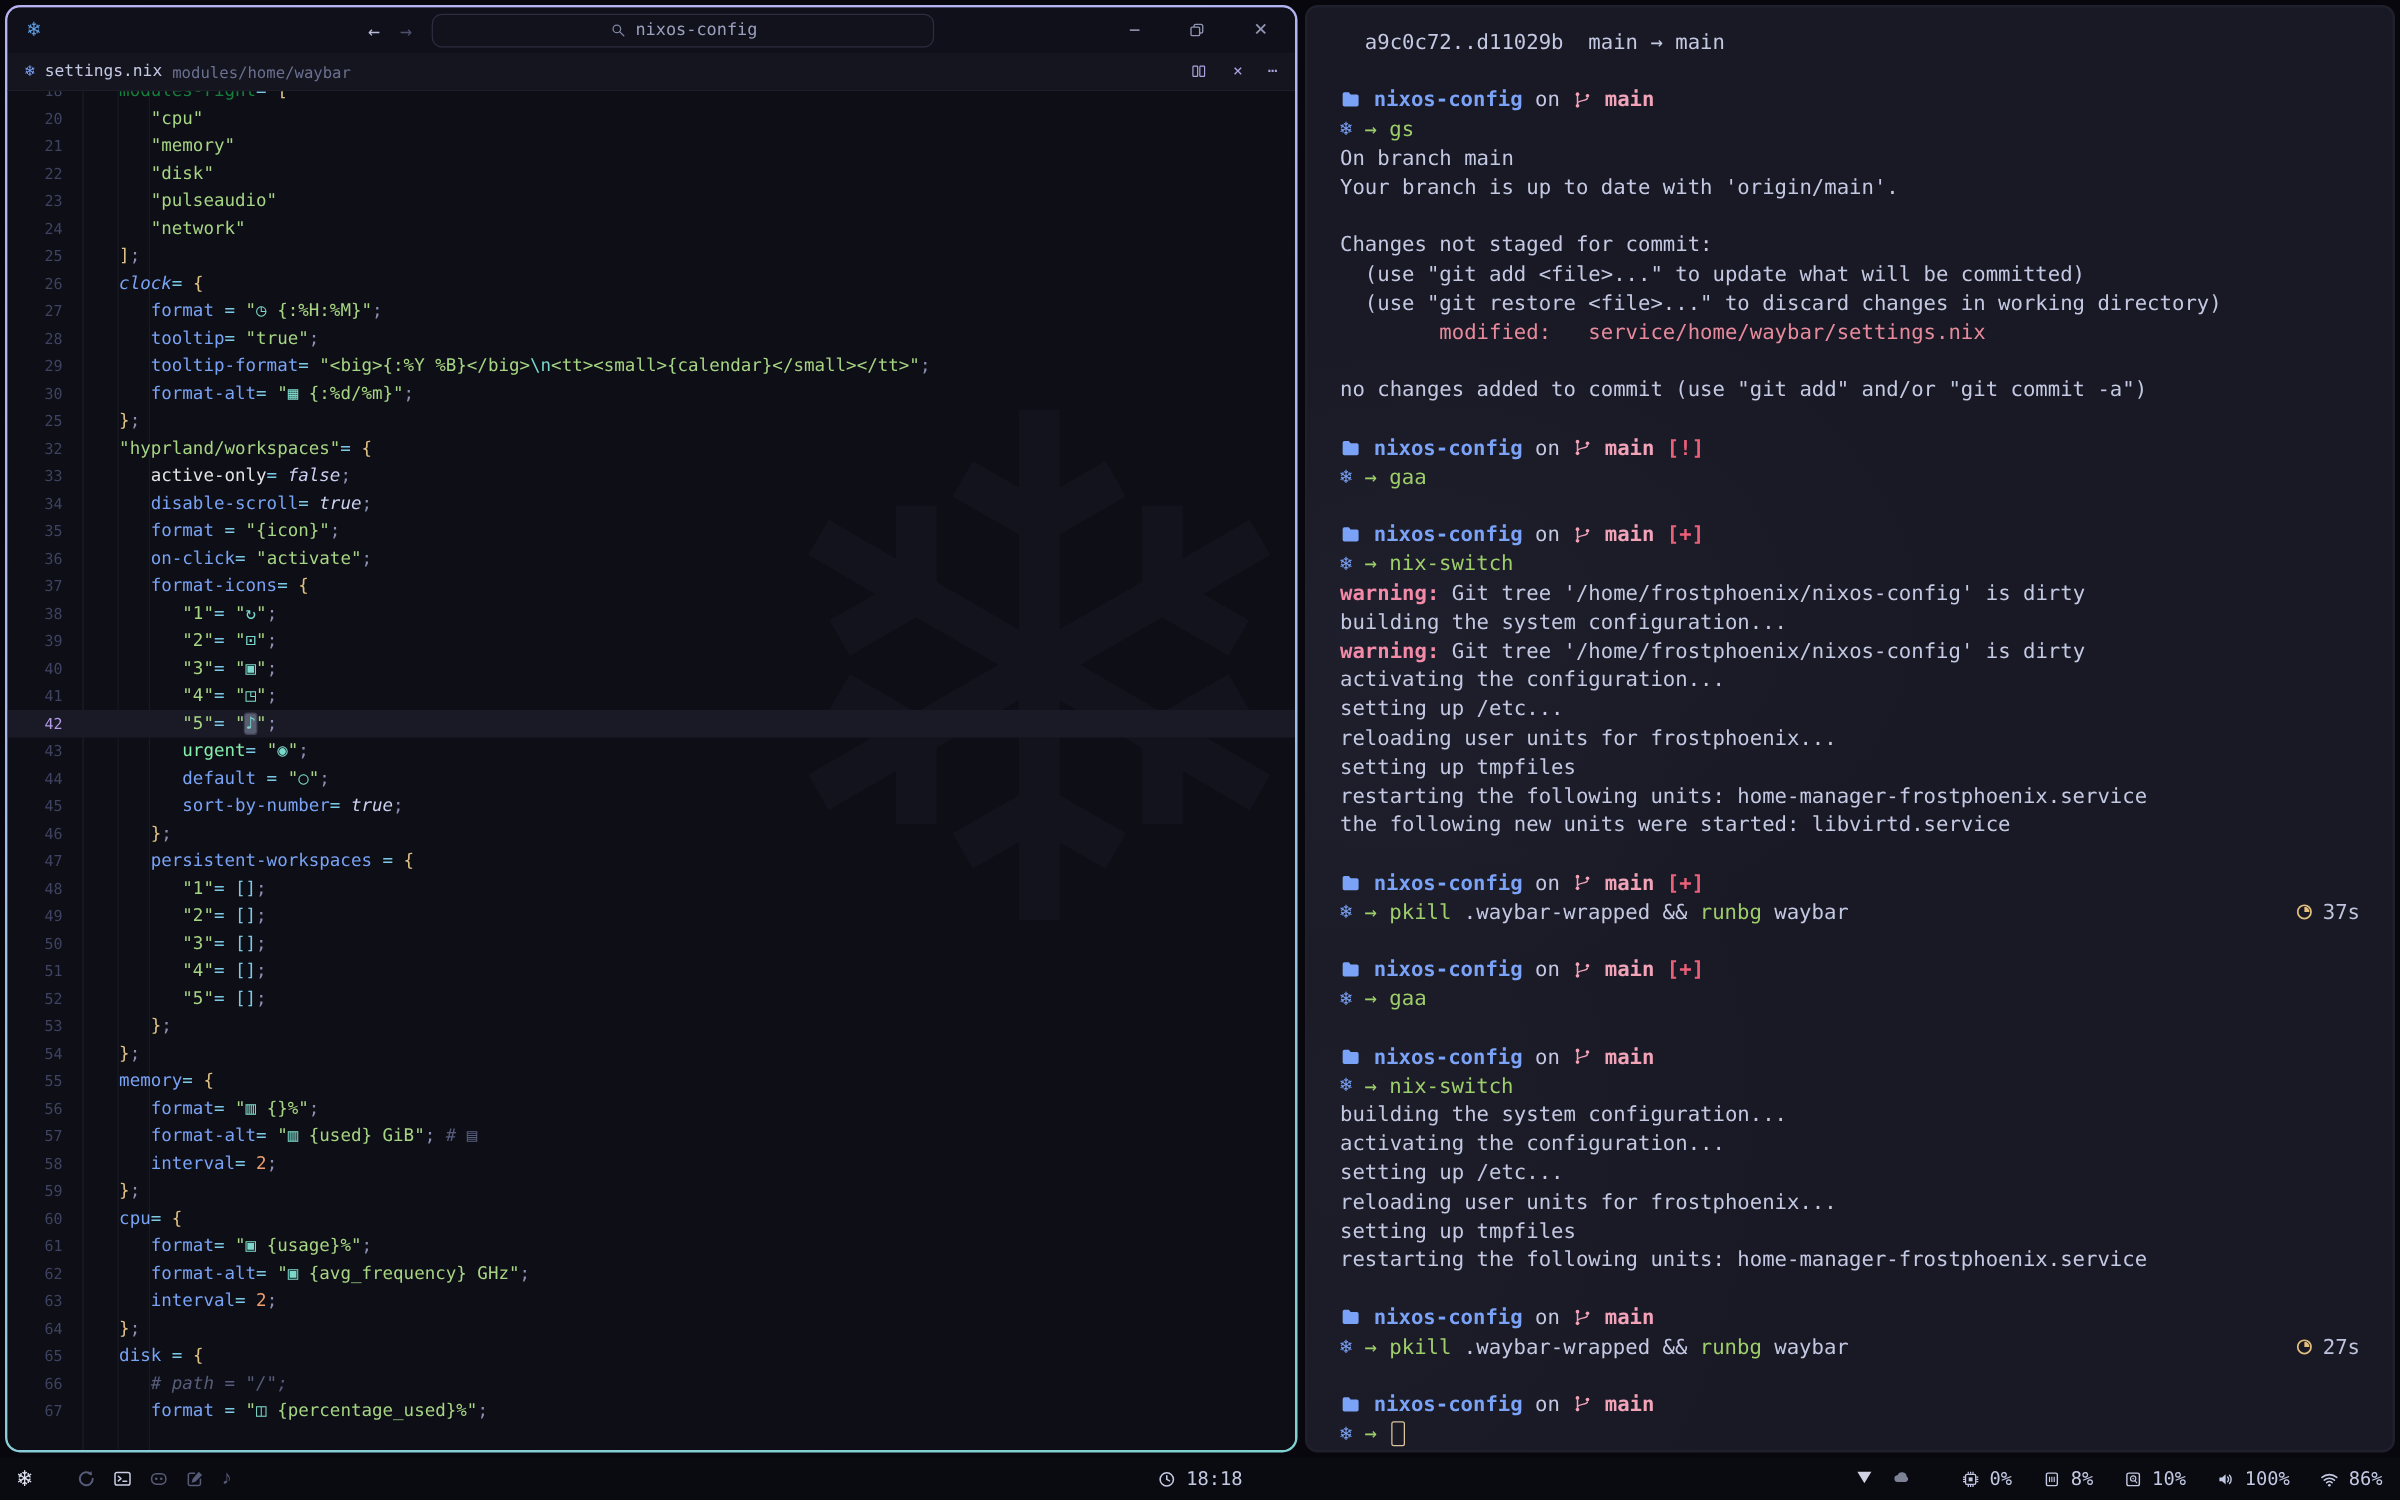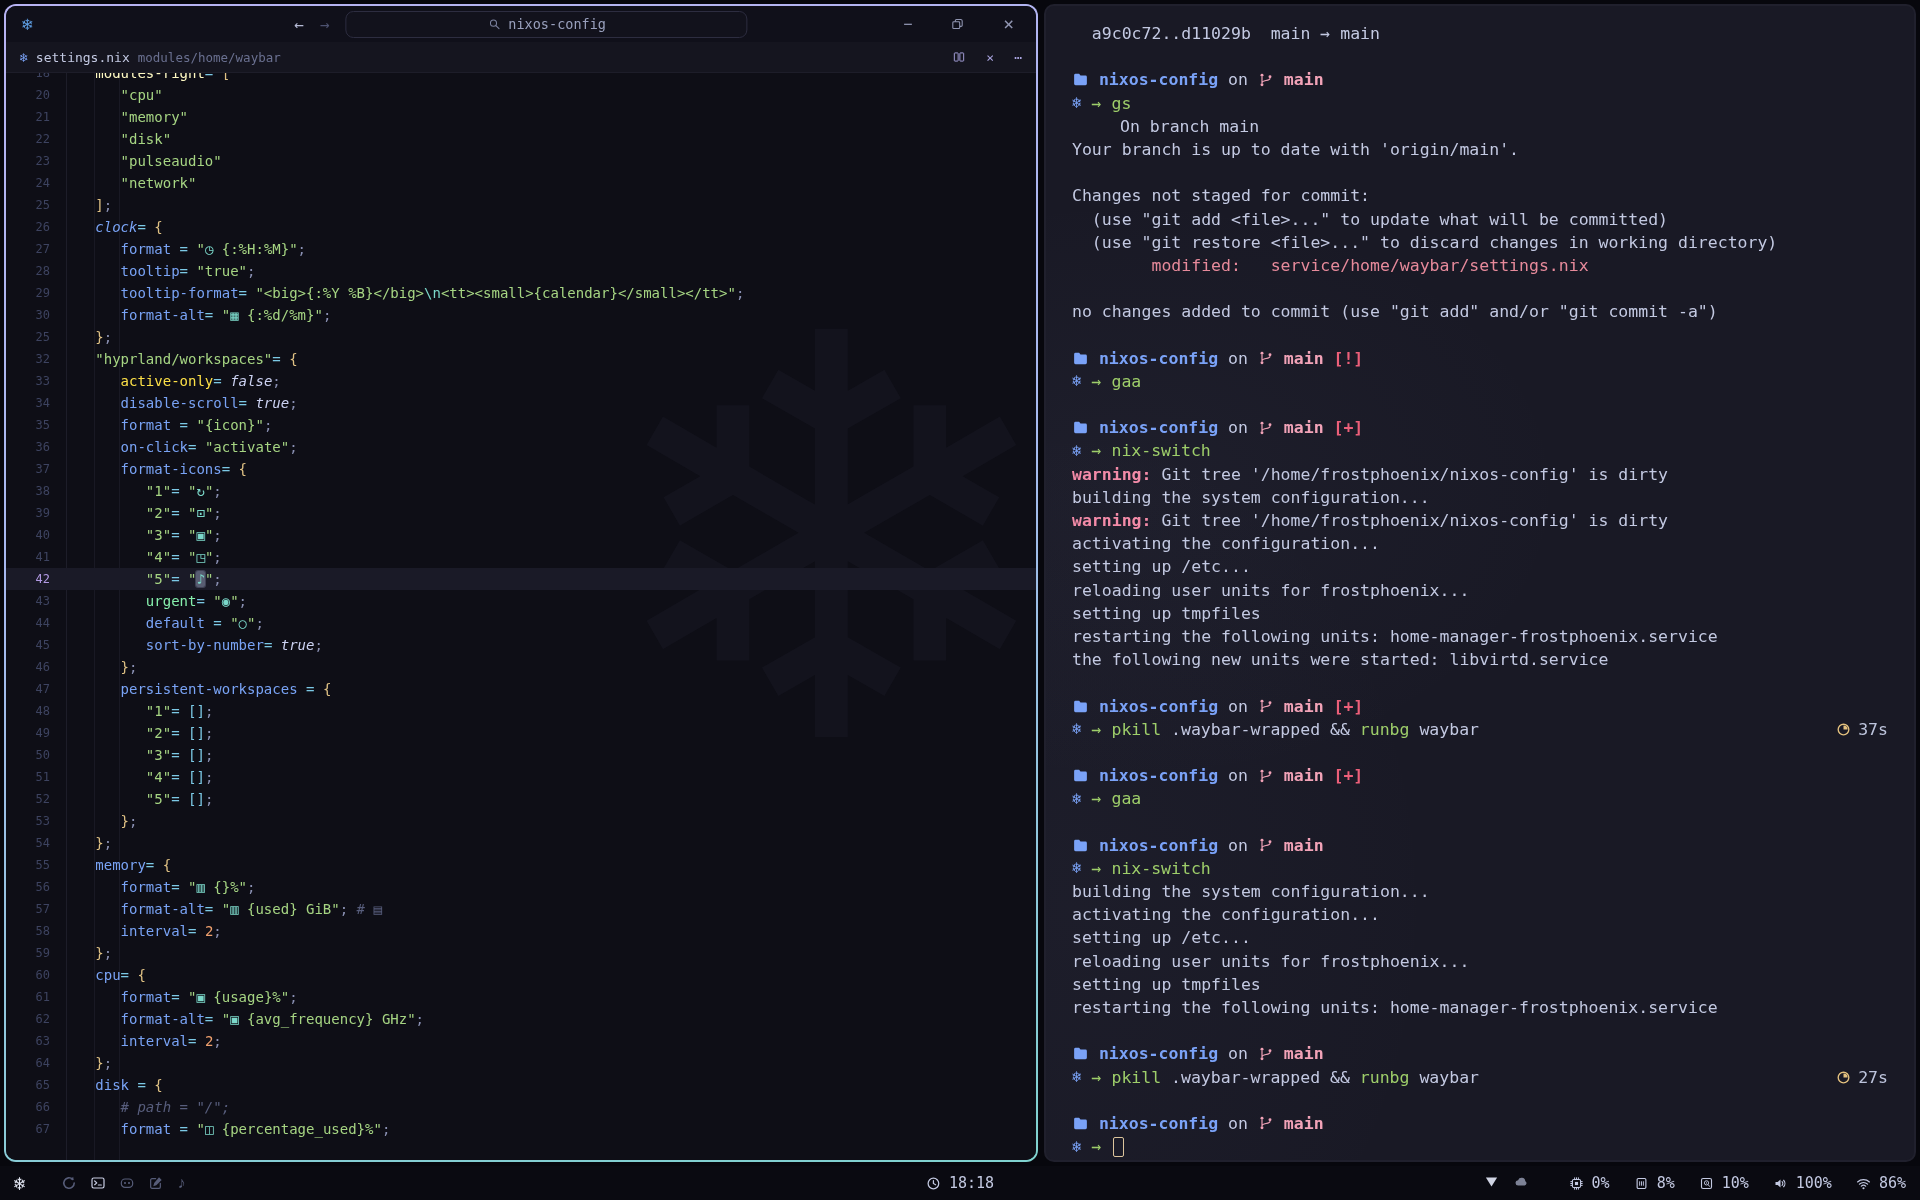--- a/index.html
+++ b/index.html
@@ -127,21 +127,21 @@
         </div>
       </div>
       <div class="content">
         <span class="watermark">❄</span>
         <div class="guide g0"></div>
         <div class="guide g1"></div>
         <div class="guide g2"></div>
         <div class="lines" id="editor-lines">
             <div class="eline">
               <span class="lnum">18</span>
-              <span class="code"><span style="color: #fef9c3;">   modules-right</span><span style="color: rgb(124, 201, 230);">=</span><span style="color: rgb(223, 193, 132);"> [</span></span>
+              <span class="code"><span style="color: #15803d;">   modules-right</span><span style="color: rgb(124, 201, 230);">=</span><span style="color: rgb(223, 193, 132);"> [</span></span>
             </div>
             <div class="eline">
               <span class="lnum">20</span>
               <span class="code"><span style="color: rgb(166, 213, 131);">      "cpu"</span></span>
             </div>
             <div class="eline">
               <span class="lnum">21</span>
               <span class="code"><span style="color: rgb(166, 213, 131);">      "memory"</span></span>
             </div>
             <div class="eline">
@@ -183,21 +183,21 @@
             <div class="eline">
               <span class="lnum">25</span>
               <span class="code"><span style="color: rgb(223, 193, 132);">   }</span><span style="color: rgb(139, 145, 180);">;</span></span>
             </div>
             <div class="eline">
               <span class="lnum">32</span>
               <span class="code"><span style="color: rgb(166, 213, 131);">   "hyprland/workspaces"</span><span style="color: rgb(124, 201, 230);">=</span><span style="color: rgb(223, 193, 132);"> {</span></span>
             </div>
             <div class="eline">
               <span class="lnum">33</span>
-              <span class="code"><span style="color: #fde047;">      active-only</span><span style="color: rgb(124, 201, 230);">=</span><span style="color: rgb(204, 210, 242); font-style: italic;"> false</span><span style="color: rgb(139, 145, 180);">;</span></span>
+              <span class="code"><span style="color: #e5e5e5;">      active-only</span><span style="color: rgb(124, 201, 230);">=</span><span style="color: rgb(204, 210, 242); font-style: italic;"> false</span><span style="color: rgb(139, 145, 180);">;</span></span>
             </div>
             <div class="eline">
               <span class="lnum">34</span>
               <span class="code"><span style="color: rgb(121, 163, 245);">      disable-scroll</span><span style="color: rgb(124, 201, 230);">=</span><span style="color: rgb(204, 210, 242); font-style: italic;"> true</span><span style="color: rgb(139, 145, 180);">;</span></span>
             </div>
             <div class="eline">
               <span class="lnum">35</span>
               <span class="code"><span style="color: rgb(121, 163, 245);">      format</span><span style="color: rgb(195, 201, 226);"> </span><span style="color: rgb(124, 201, 230);">=</span><span style="color: rgb(166, 213, 131);"> "{icon}"</span><span style="color: rgb(139, 145, 180);">;</span></span>
             </div>
             <div class="eline">
@@ -338,21 +338,21 @@
       <div class="trow"><span class="lseg"></span></div>
       <div class="trow"><span class="lseg"><span class="ic" style="color: rgb(122, 162, 247); font-size: 17px;"><svg viewBox="0 0 24 24" width="1em" height="1em" fill="none">
               <path d="M3 6a2 2 0 012-2h5l2 2.5h7A2 2 0 0121 8.5V18a2 2 0 01-2 2H5a2 2 0 01-2-2z" fill="currentColor"></path>
             </svg></span><span style="color: rgb(122, 162, 247); font-weight: bold;"> nixos-config</span><span style="color: rgb(195, 201, 226);"> on </span><span class="ic" style="color: rgb(242, 163, 184); font-size: 16px;"><svg viewBox="0 0 24 24" width="1em" height="1em" fill="none">
               <circle cx="6" cy="5" r="2.2" fill="currentColor"></circle>
               <circle cx="6" cy="19" r="2.2" fill="currentColor"></circle>
               <circle cx="18" cy="7" r="2.2" fill="currentColor"></circle>
               <path d="M6 7v10M18 9.2c0 4.5-12 2.6-12 7" stroke="currentColor" stroke-width="1.8"></path>
             </svg></span><span style="color: rgb(242, 163, 184); font-weight: bold;"> main</span></span></div>
       <div class="trow"><span class="lseg"><span class="ic" style="color: rgb(122, 162, 247); font-size: 16px;">❄</span><span style="color: rgb(158, 206, 106);"> → </span><span style="color: rgb(158, 206, 106);">gs</span></span></div>
-      <div class="trow"><span class="lseg"><span style="color: rgb(195, 201, 226); margin-left: 48px;">On branch main</span></span></div>
+      <div class="trow"><span class="lseg"><span style="color: rgb(195, 201, 226);">On branch main</span></span></div>
       <div class="trow"><span class="lseg"><span style="color: rgb(195, 201, 226);">Your branch is up to date with 'origin/main'.</span></span></div>
       <div class="trow"><span class="lseg"></span></div>
       <div class="trow"><span class="lseg"><span style="color: rgb(195, 201, 226);">Changes not staged for commit:</span></span></div>
       <div class="trow"><span class="lseg"><span style="color: rgb(195, 201, 226);">  (use "git add &lt;file&gt;..." to update what will be committed)</span></span></div>
       <div class="trow"><span class="lseg"><span style="color: rgb(195, 201, 226);">  (use "git restore &lt;file&gt;..." to discard changes in working directory)</span></span></div>
       <div class="trow"><span class="lseg"><span style="color: rgb(231, 138, 155);">        modified:   service/home/waybar/settings.nix</span></span></div>
       <div class="trow"><span class="lseg"></span></div>
       <div class="trow"><span class="lseg"><span style="color: rgb(195, 201, 226);">no changes added to commit (use "git add" and/or "git commit -a")</span></span></div>
       <div class="trow"><span class="lseg"></span></div>
       <div class="trow"><span class="lseg"><span class="ic" style="color: rgb(122, 162, 247); font-size: 17px;"><svg viewBox="0 0 24 24" width="1em" height="1em" fill="none">

